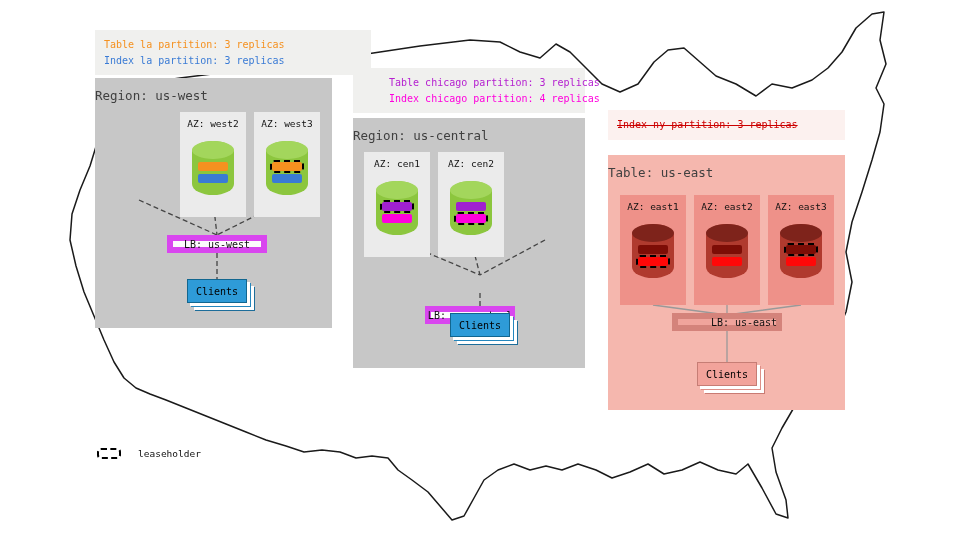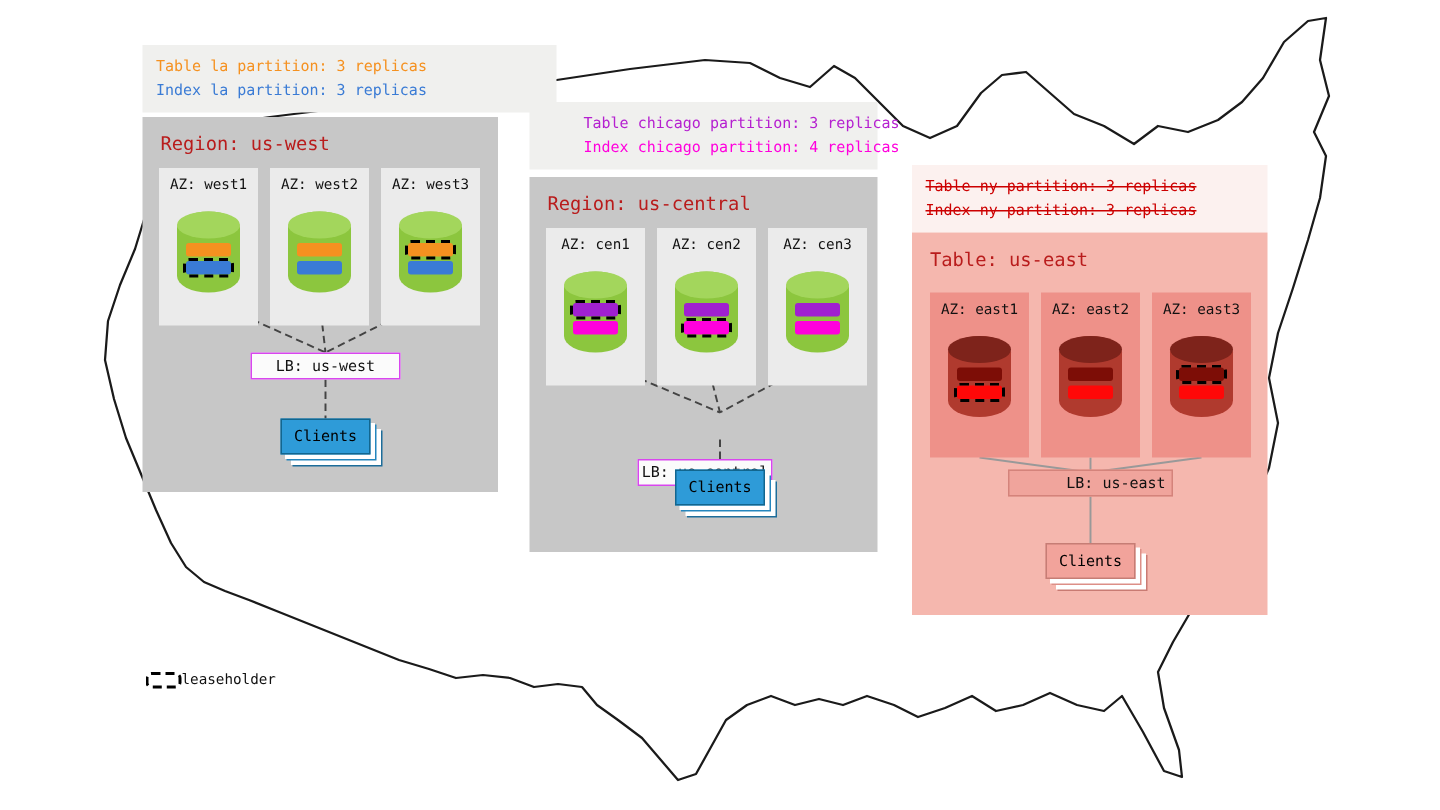--- a/index.html
+++ b/index.html
@@ -18,21 +18,21 @@
   .c-blue    { color:#3a7bd5; }
   .c-purple  { color:#b520d0; }
   .c-magenta { color:#ff00dd; }
   .c-strike  { color:#cc0000; text-decoration:line-through; }
 
   
   .region { position:absolute; z-index:2; }
   .region-west    { left:95px;  top:78px;  width:237px; height:250px; background:#c7c7c7; }
   .region-central { left:353px; top:118px; width:232px; height:250px; background:#c7c7c7; }
   .region-east    { left:608px; top:155px; width:237px; height:255px; background:#f5b7ae; }
-  .region-title { position:absolute; left:12px; top:10px; font-size:12.5px; color:#b91c1c; white-space:nowrap; }
+  .region-title { position:absolute; left:0; top:10px; font-size:12.5px; color:#404040; white-space:nowrap; }
 
   .lines { position:absolute; left:0; top:0; width:100%; height:100%; z-index:0; }
 
   
   .az { position:absolute; width:66px; height:105px; background:#ebebeb; text-align:center; z-index:1; }
   .region-west .az, .region-central .az { top:34px; }
   .region-east .az { top:40px; height:110px; background:#ee9189;text-align:center; }
   .az-label { font-size:9.5px; padding-top:6px; color:#111; white-space:nowrap; }
 
   
@@ -44,39 +44,39 @@
   .bar { width:30px; height:9px; border-radius:2px; }
   .bar-orange  { background:#f59120; }
   .bar-blue    { background:#3a7bd5; }
   .bar-purple  { background:#a020d0; }
   .bar-magenta { background:#ff00dd; }
   .bar-darkred { background:#7d0d06; }
   .bar-red     { background:#ff0808; }
   .lease { outline:2px dashed #000; }
 
   
-  .lb { position:absolute; height:18px; background:#fbfbfb; border:1px solid #d946ef; font-size:10px;
+  .lb { position:absolute; height:18px; background:#fbfbfb; border:6px solid #d946ef; font-size:10px;
         display:flex; align-items:center; justify-content:center; z-index:2; white-space:nowrap; }
   .region-west .lb    { left:72px; top:157px; width:100px; }
   .region-central .lb { left:72px; top:157px; width:90px;margin-top:31px; }
   .region-east .lb    { left:64px; top:158px; width:110px; background:#f0a49c; border-color:#d4837b;padding-left:34px; }
 
   
   .clients { position:absolute; width:60px; height:24px; font-size:10px; color:#000;
              display:flex; align-items:center; justify-content:center; z-index:2; }
   .clients-blue { background:#2e9bd8; border:1px solid #12668f;
                   box-shadow:3px 3px 0 #ffffff, 4px 4px 0 #2486bd, 7px 7px 0 #ffffff, 8px 8px 0 #1d6d9a; }
   .clients-pink { background:#f2a39b; border:1px solid #c67d75;
                   box-shadow:3px 3px 0 #ffffff, 4px 4px 0 #dd8f87, 7px 7px 0 #ffffff, 8px 8px 0 #c97b73; }
   .region-west .clients    { left:92px; top:201px; }
   .region-central .clients { left:97px; top:195px; }
   .region-east .clients    { left:89px; top:207px; }
 
   
-  .legend { position:absolute; left:97px; top:448px; z-index:2; display:flex; align-items:center; gap:0; font-size:9.5px; }
+  .legend { position:absolute; left:97px; top:448px; z-index:2; display:flex; align-items:center; gap:17px; font-size:9.5px; }
   .legend-swatch { width:24px; height:11px; background:#fff; border:2px dashed #000; border-radius:4px; }
 </style>
 </head>
 <body>
 
 <div class="stage">
 
   <svg class="usmap" width="960" height="540" viewBox="0 0 960 540">
     <path d="M113 88 L180 78 L260 68 L340 58 L420 46 L470 40 L500 42 L520 52 L540 58 L556 44
              L570 52 L588 70 L602 84 L620 92 L638 84 L654 62 L668 50 L684 48 L700 62 L716 76 L736 84
@@ -95,39 +95,29 @@
     <div class="c-orange">Table la partition: 3 replicas</div>
     <div class="c-blue">Index la partition: 3 replicas</div>
   </div>
 
   <div class="note note-central">
     <div class="c-purple">Table chicago partition: 3 replicas</div>
     <div class="c-magenta">Index chicago partition: 4 replicas</div>
   </div>
 
   <div class="note note-east">
-    <div class="c-strike">Table ny partition: 3 replicas</div>
     <div class="c-strike">Index ny partition: 3 replicas</div>
   </div>
 
   <div class="region region-west">
     <svg class="lines" viewBox="0 0 237 250">
       <path d="M44 122 L122 157 M118 122 L122 157 M192 122 L122 157 M122 175 L122 201" stroke="#444" stroke-width="1.3" stroke-dasharray="5 3" fill="none"></path>
     </svg>
     <div class="region-title">Region: us-west</div>
 
-    <div class="az" style="left:11px">
-      <div class="az-label">AZ: west1</div>
-      <div class="cyl">
-        <div class="bars">
-          <span class="bar bar-orange"></span>
-          <span class="bar bar-blue lease"></span>
-        </div>
-      </div>
-    </div>
     <div class="az" style="left:85px">
       <div class="az-label">AZ: west2</div>
       <div class="cyl">
         <div class="bars">
           <span class="bar bar-orange"></span>
           <span class="bar bar-blue"></span>
         </div>
       </div>
     </div>
     <div class="az" style="left:159px">
@@ -161,29 +151,20 @@
     </div>
     <div class="az" style="left:85px">
       <div class="az-label">AZ: cen2</div>
       <div class="cyl">
         <div class="bars">
           <span class="bar bar-purple"></span>
           <span class="bar bar-magenta lease"></span>
         </div>
       </div>
     </div>
-    <div class="az" style="left:159px">
-      <div class="az-label">AZ: cen3</div>
-      <div class="cyl">
-        <div class="bars">
-          <span class="bar bar-purple"></span>
-          <span class="bar bar-magenta"></span>
-        </div>
-      </div>
-    </div>
 
     <div class="lb">LB: us-central</div>
     <div class="clients clients-blue">Clients</div>
   </div>
 
   <div class="region region-east">
     <svg class="lines" viewBox="0 0 237 255">
       <path d="M45 150 L119 160 M119 150 L119 160 M193 150 L119 160 M119 176 L119 207" stroke="#999" stroke-width="1.3" fill="none"></path>
     </svg>
     <div class="region-title">Table: us-east</div>

